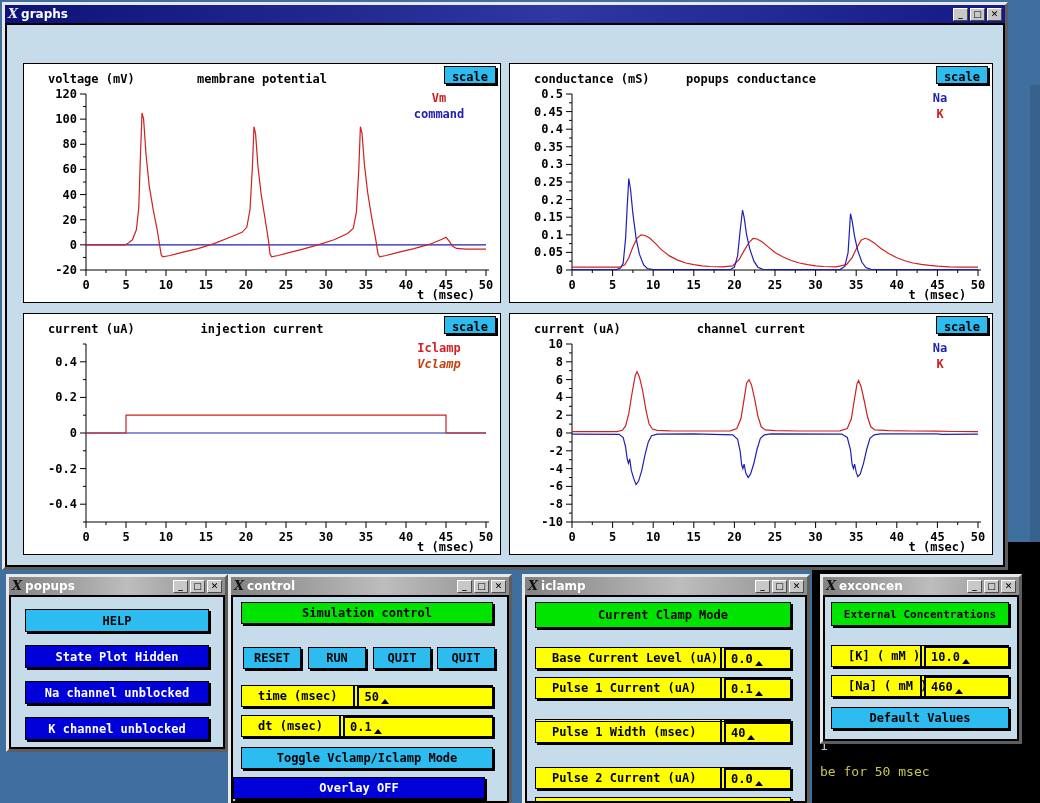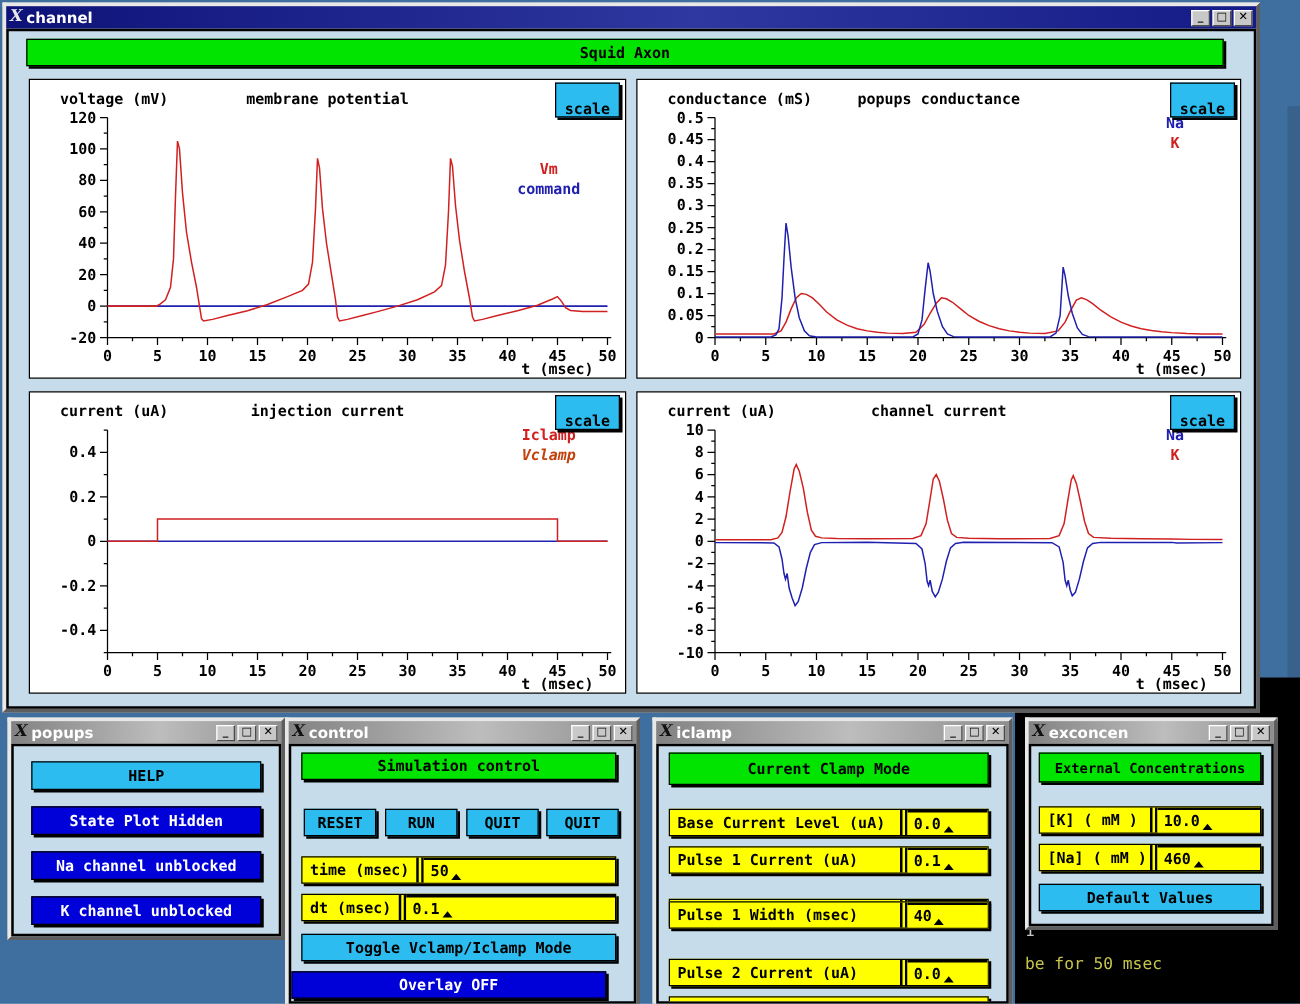--- a/index.html
+++ b/index.html
@@ -25,34 +25,34 @@
   .content{position:relative;height:calc(100% - 18px);border:2px solid #000;
            background:#C6DCEA;overflow:hidden}
   
   .banner,.btn,.frow{position:absolute;border:1px solid #000;box-shadow:2px 2px 0 #000;
            font:bold 12px "DejaVu Sans Mono",monospace;display:flex;align-items:center}
   .banner{background:#00E400;color:#000;justify-content:center}
   .btn{cursor:default;justify-content:center}
   .btn.cyan{background:#2CBCF0;color:#000}
   .btn.blue{background:#0000D8;color:#fff}
   .frow{background:#FFFF00;color:#000}
-  .flabel{padding:0 6px;white-space:nowrap}
+  .flabel{padding:0 16px;white-space:nowrap}
   .fsep{align-self:stretch;width:6px;border-left:2px solid #000;border-right:2px solid #000}
   .fval{flex:1;align-self:stretch;display:flex;align-items:center;padding:0 5px;
         border-top:2px solid #000;background:#FFFF00}
   .caret{width:0;height:0;border-left:4px solid transparent;border-right:4px solid transparent;
          border-bottom:5px solid #000;margin-left:2px;align-self:flex-end;margin-bottom:2px}
   
   .panel{position:absolute;background:#fff;border:1px solid #000}
   .panel svg{position:absolute;left:0;top:0;z-index:1}
   .panel svg text{font:bold 12px "DejaVu Sans Mono",monospace;fill:#000}
   .ylab{position:absolute;left:24px;top:8px;font:bold 12px "DejaVu Sans Mono",monospace;z-index:2}
   .ptitle{position:absolute;left:70px;right:70px;top:8px;text-align:center;
           font:bold 12px "DejaVu Sans Mono",monospace;z-index:2}
-  .scale-btn{position:absolute;right:4px;top:2px;z-index:3;height:18px;padding:13px 7px;
+  .scale-btn{position:absolute;right:4px;top:2px;z-index:3;height:18px;padding:3px 7px;
           background:#2CBCF0;color:#000;border:1px solid #000;box-shadow:2px 2px 0 #000;
           font:bold 12px "DejaVu Sans Mono",monospace}
   .legend{position:absolute;top:26px;z-index:2;font:bold 12px "DejaVu Sans Mono",monospace;
           text-align:center;line-height:16px}
   .legend.wide{right:6px;width:110px}
   .legend.narrow{right:24px;width:56px}
   
   .terminal{position:absolute;left:812px;top:542px;width:228px;height:261px;background:#000;
             font:13px "DejaVu Sans Mono",monospace}
   .tline{position:absolute;left:8px;white-space:nowrap}
@@ -66,36 +66,35 @@
 <div class="strip"></div>
 
 <div class="terminal">
   <div class="tline tl0">1</div>
   <div class="tline tl1">be for 50 msec</div>
 </div>
 
 <div class="win" style="left:2px;top:2px;width:1006px;height:568px">
   <div class="titlebar active">
     <span class="xlogo">X</span>
-    <span class="tbtitle">channel</span>
+    <span class="tbtitle">graphs</span>
     <span class="tbbtns">
       <span class="tbb">_</span>
       <span class="tbb">□</span>
       <span class="tbb">✕</span>
     </span>
   </div>
   <div class="content">
-    <div class="banner" style="left:14px;top:6px;width:958px;height:22px">Squid Axon</div>
 
     <div class="panel" style="left:16px;top:38px;width:478px;height:240px">
       <div class="ylab">voltage (mV)</div>
       <div class="ptitle">membrane potential</div>
       <button class="scale-btn">scale</button>
       <div class="legend wide">
-        <div style="color: rgb(208, 32, 32); margin-top: 37px;">Vm</div>
+        <div style="color: rgb(208, 32, 32);">Vm</div>
         <div style="color: rgb(32, 32, 176);">command</div>
       </div>
     <svg width="476" height="238">
           <line x1="62" y1="206" x2="465" y2="206" stroke="#000" stroke-width="1"></line>
           <line x1="62" y1="206" x2="62" y2="30" stroke="#000" stroke-width="1"></line>
           <line x1="62" y1="206" x2="62" y2="212" stroke="#000" stroke-width="1"></line>
           <text x="62" y="225" text-anchor="middle">0</text>
           <line x1="82" y1="206" x2="82" y2="209" stroke="#000" stroke-width="1"></line>
           <line x1="102" y1="206" x2="102" y2="212" stroke="#000" stroke-width="1"></line>
           <text x="102" y="225" text-anchor="middle">5</text>

